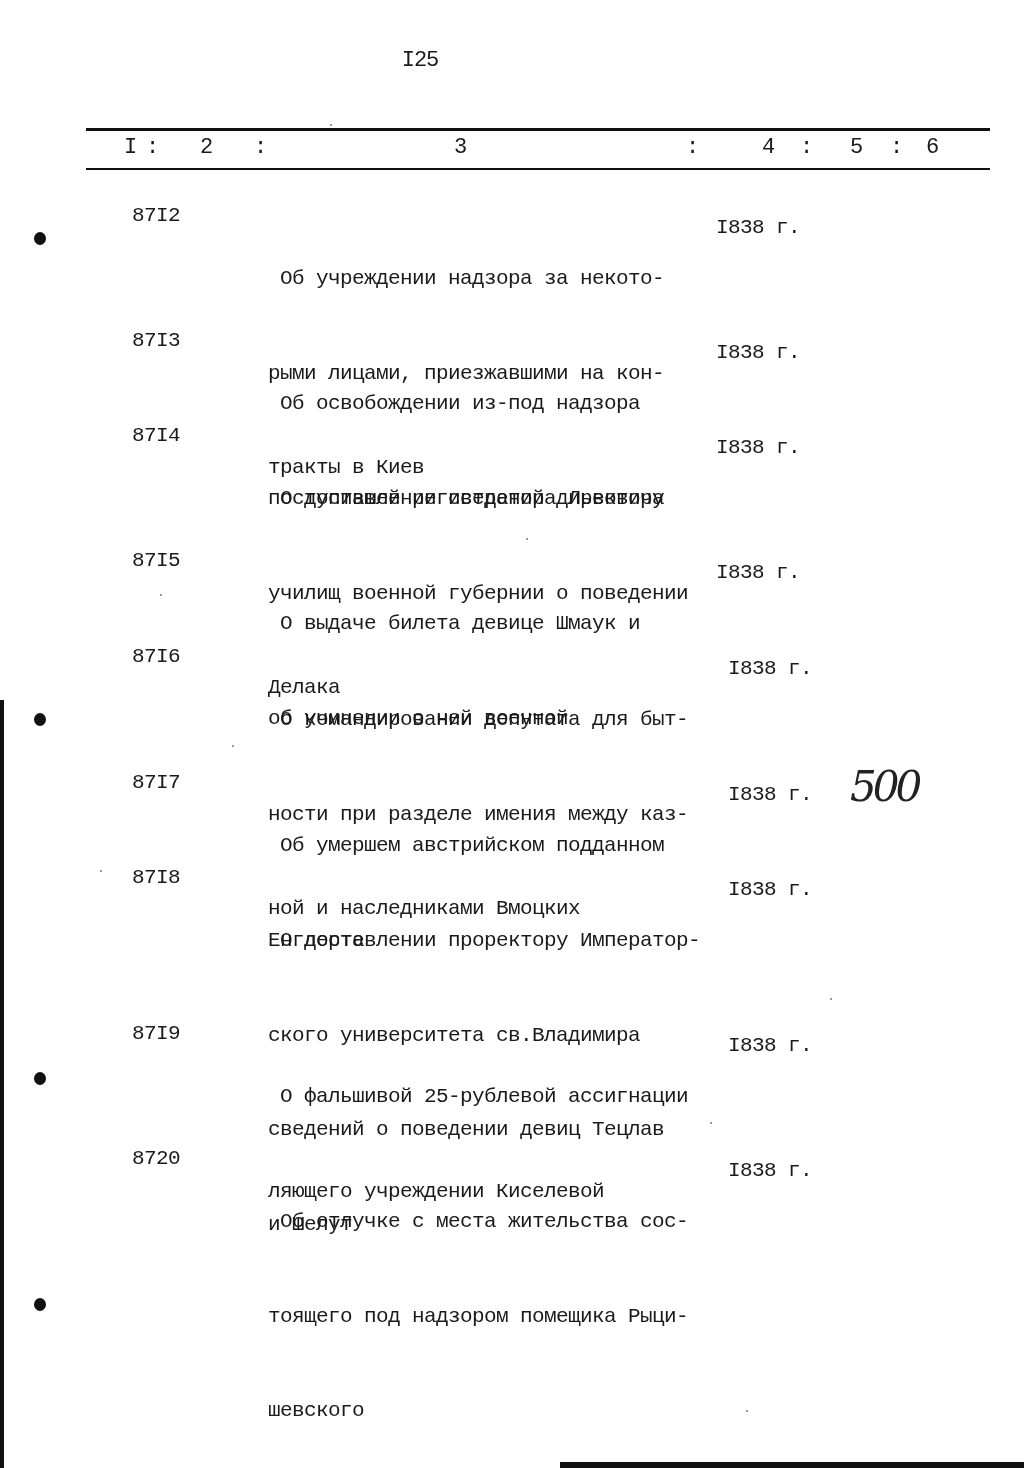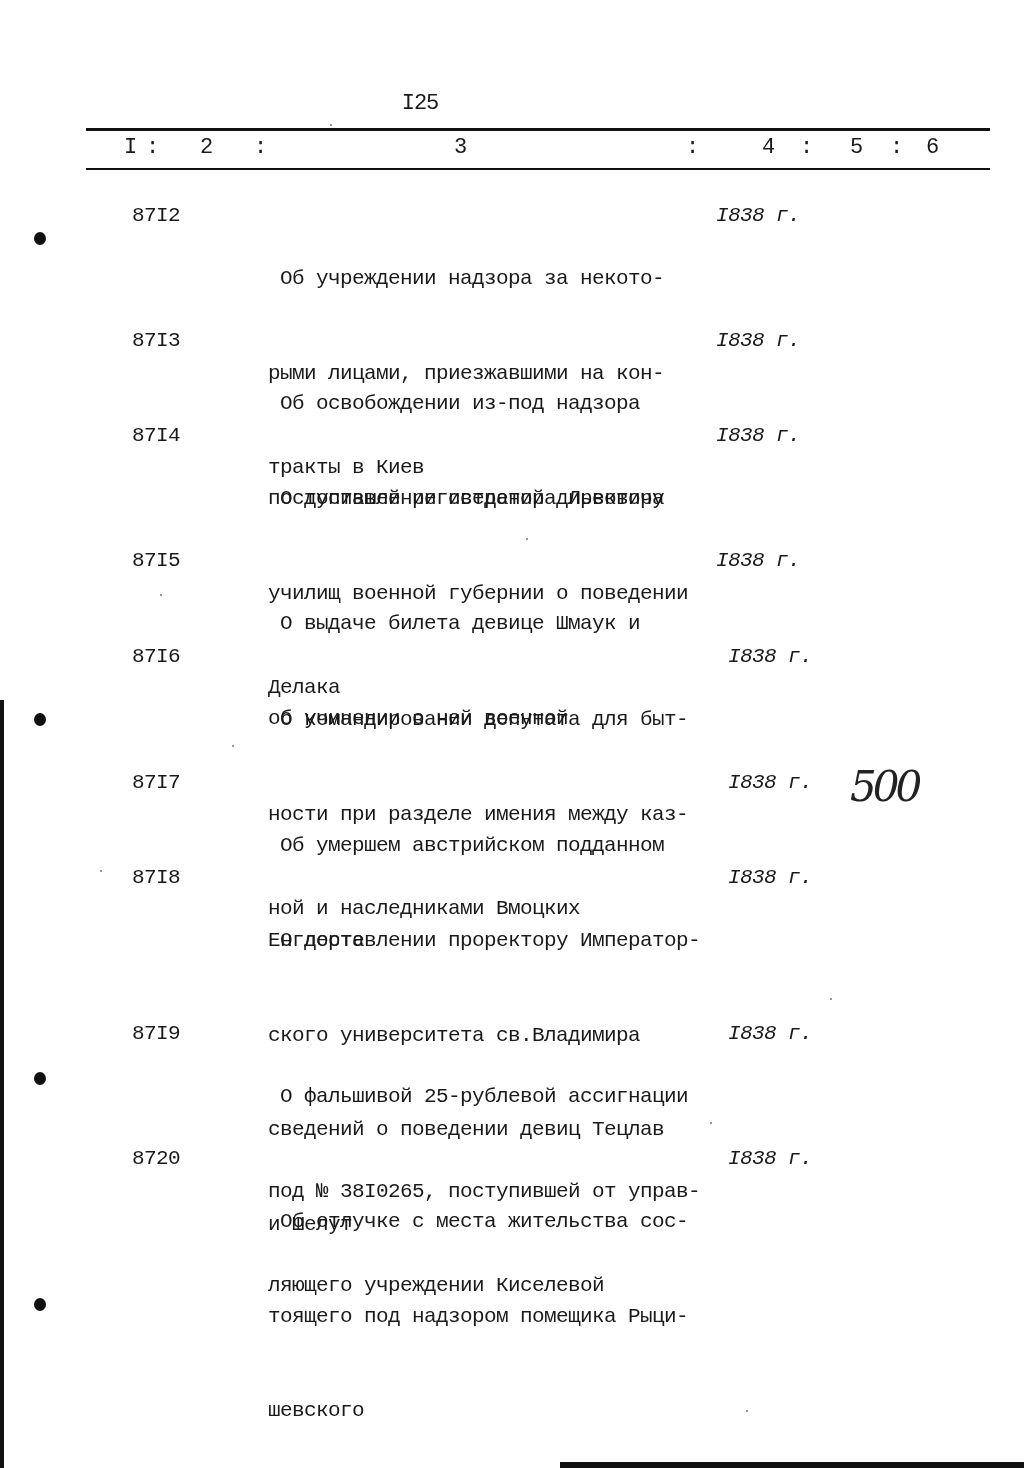--- a/index.html
+++ b/index.html
@@ -1,29 +1,29 @@
 <!DOCTYPE html>
 <html><head>
   <meta charset="utf-8">
   <style>
     html, body { margin: 0; padding: 0; }
     body {
       width: 1024px; height: 1468px; background: #ffffff; position: relative; overflow: hidden;
       font-family: "Liberation Mono", "DejaVu Sans Mono", monospace; color: #1a1a1a;
     }
-    .page-number { position: absolute; top: 48px; left: 0; width: 840px; text-align: center; font-size: 22px; letter-spacing: -1px; margin-top: 43px; }
+    .page-number { position: absolute; top: 48px; left: 0; width: 840px; text-align: center; font-size: 22px; letter-spacing: -1px; }
     .rule { position: absolute; left: 86px; width: 904px; background: #111; }
     .rule-top { top: 128px; height: 3px; }
     .rule-bottom { top: 168px; height: 2px; }
     .header-row { position: absolute; top: 135px; left: 0; width: 1024px; height: 28px; font-size: 22px; }
     .header-row span { position: absolute; top: 0; }
     .record { position: absolute; left: 0; width: 1024px; font-size: 21px; line-height: 31.5px; letter-spacing: -0.6px; }
     .rec-num { position: absolute; left: 132px; top: 0; text-align: center; }
     .rec-title { position: absolute; left: 268px; top: 0; width: 470px; white-space: pre; }
-    .rec-year { position: absolute; top: 0; white-space: pre; font-style: italic; }
+    .rec-year { position: absolute; top: 12px; white-space: pre; }
     .handwritten { position: absolute; left: 850px; top: 762px; font-family: "DejaVu Serif", serif; font-style: italic; font-size: 42px; letter-spacing: -4px; color: #222; }
     .punch { position: absolute; left: 34px; width: 12px; height: 13px; border-radius: 50%; background: #111; }
     .left-edge { position: absolute; left: 0; top: 700px; width: 4px; height: 768px; background: #111; }
     .bottom-edge { position: absolute; left: 560px; top: 1462px; width: 464px; height: 6px; background: #111; }
     .speck { position: absolute; width: 2px; height: 2px; background: #777; border-radius: 50%; }
   </style>
 </head>
 <body>
 
 <div class="page-number">I25</div>
@@ -110,21 +110,20 @@
     <div>сведений о поведении девиц Тецлав</div>
     <div>и Шелут</div>
   </div>
   <span class="rec-year" style="left:728px">I838 г.</span>
 </div>
 
 <div class="record" style="top:1018px">
   <span class="rec-num">87I9</span>
   <div class="rec-title">
     <div> О фальшивой 25-рублевой ассигнации</div>
-    <div>под № 38I0265, поступившей от управ-</div>
     <div>ляющего учреждении Киселевой</div>
   </div>
   <span class="rec-year" style="left:728px">I838 г.</span>
 </div>
 
 <div class="record" style="top:1143px">
   <span class="rec-num">8720</span>
   <div class="rec-title">
     <div> Об отлучке с места жительства сос-</div>
     <div>тоящего под надзором помещика Рыци-</div>

